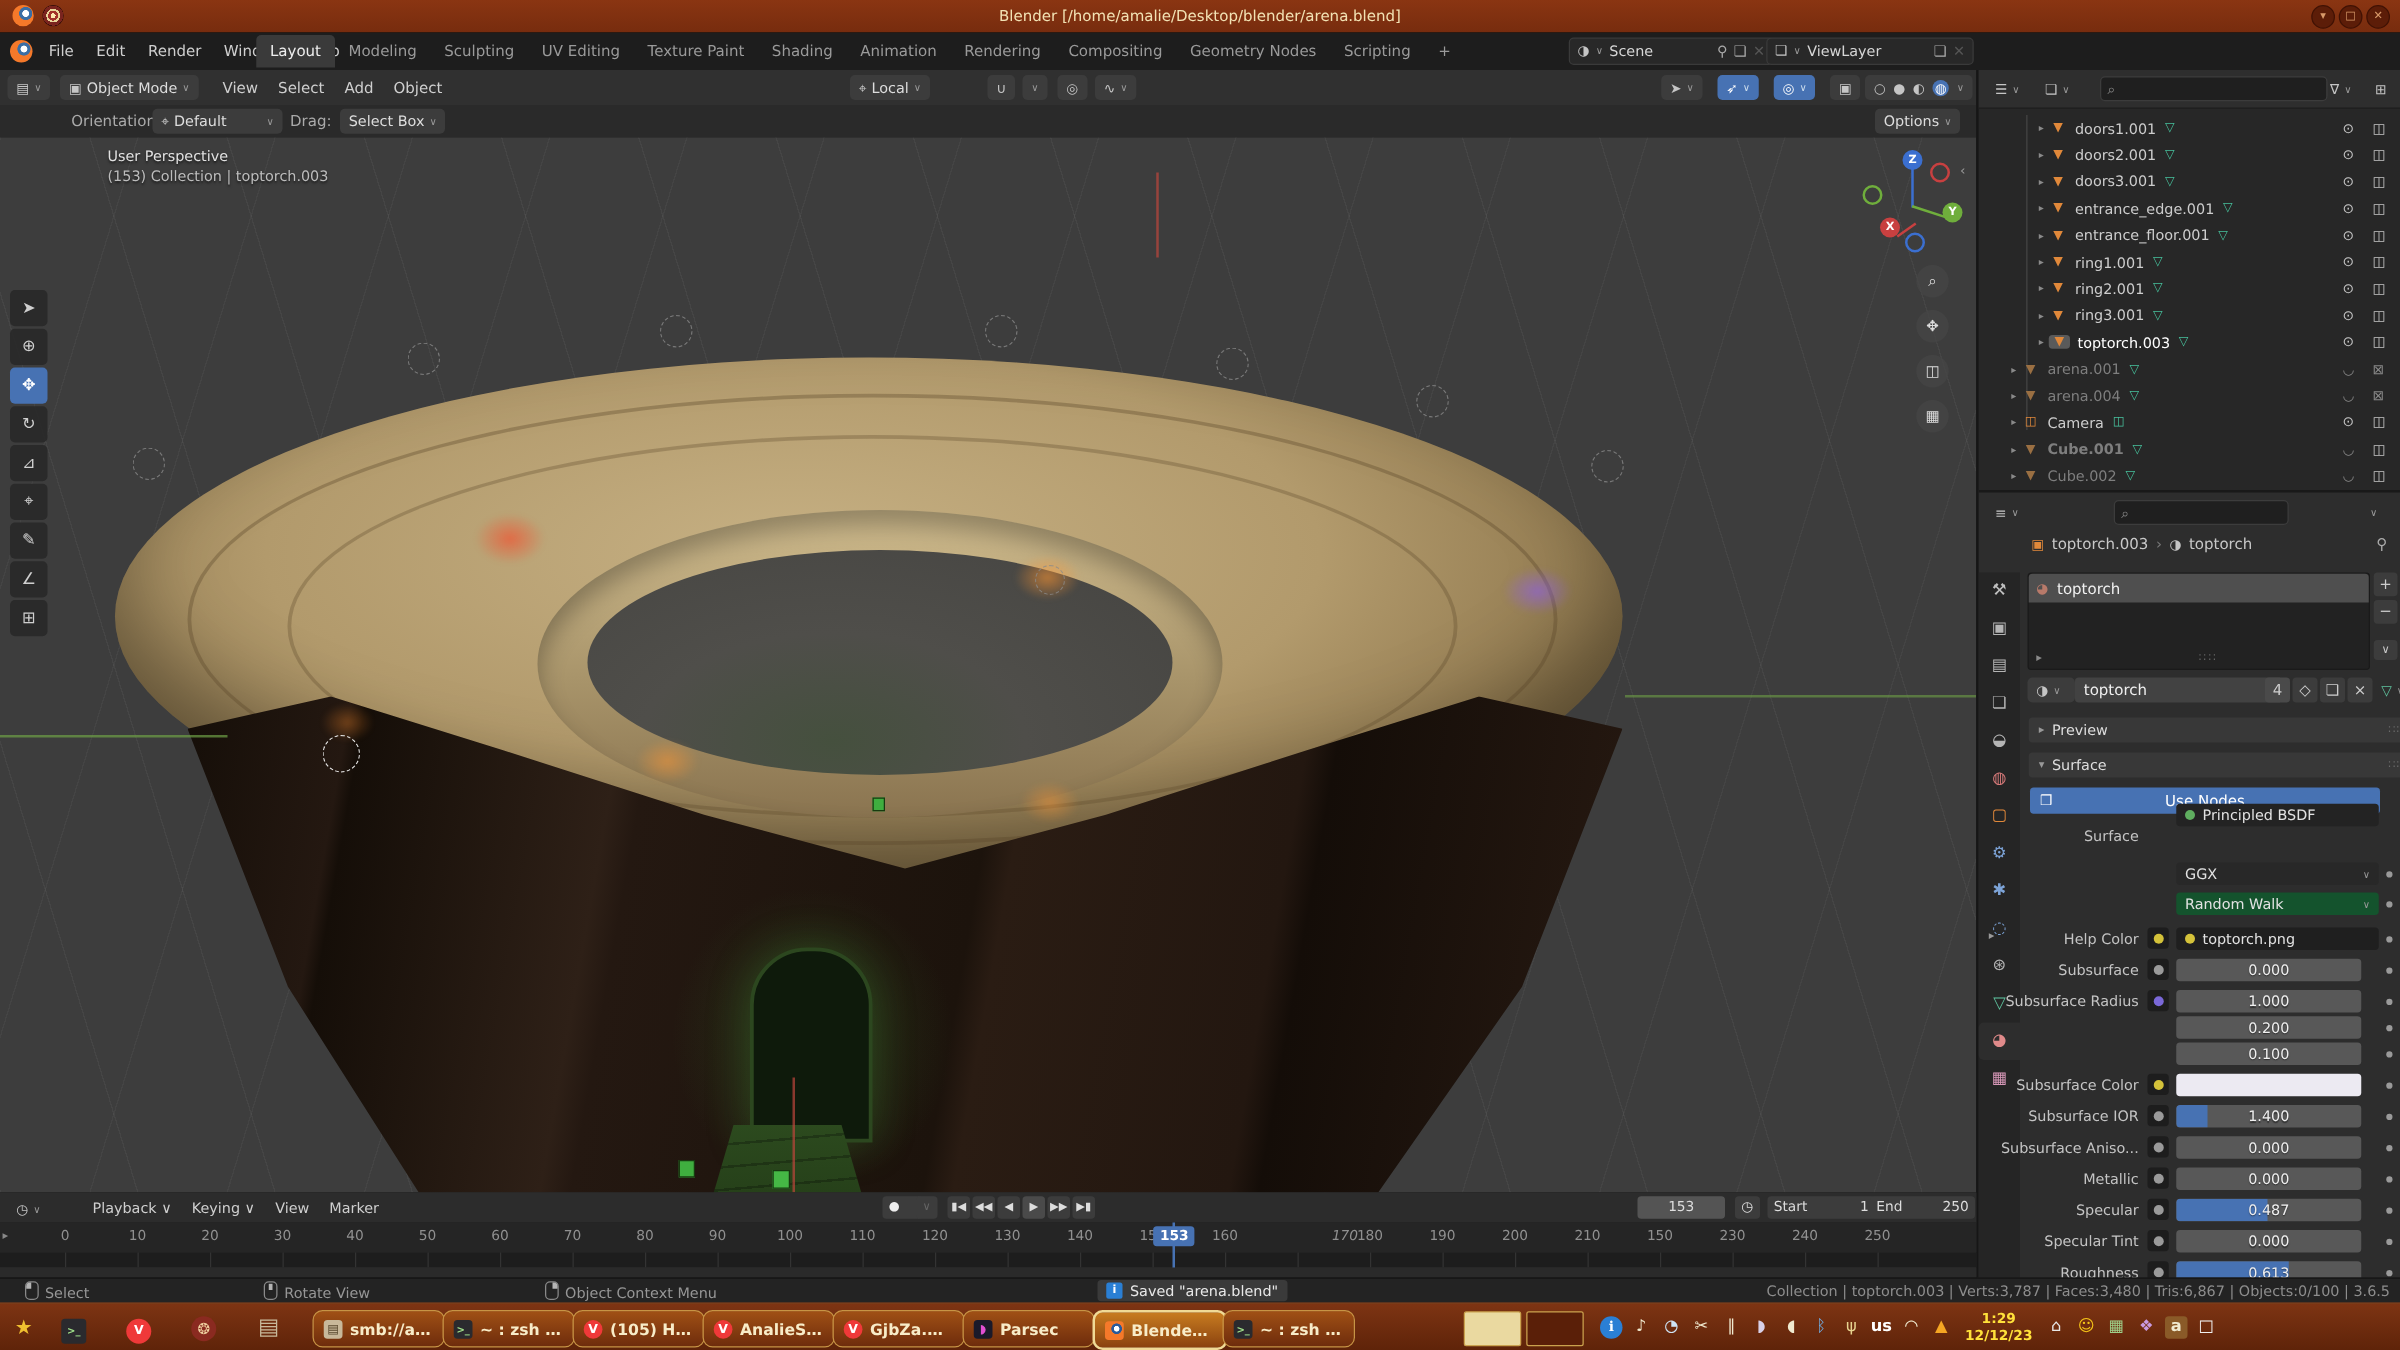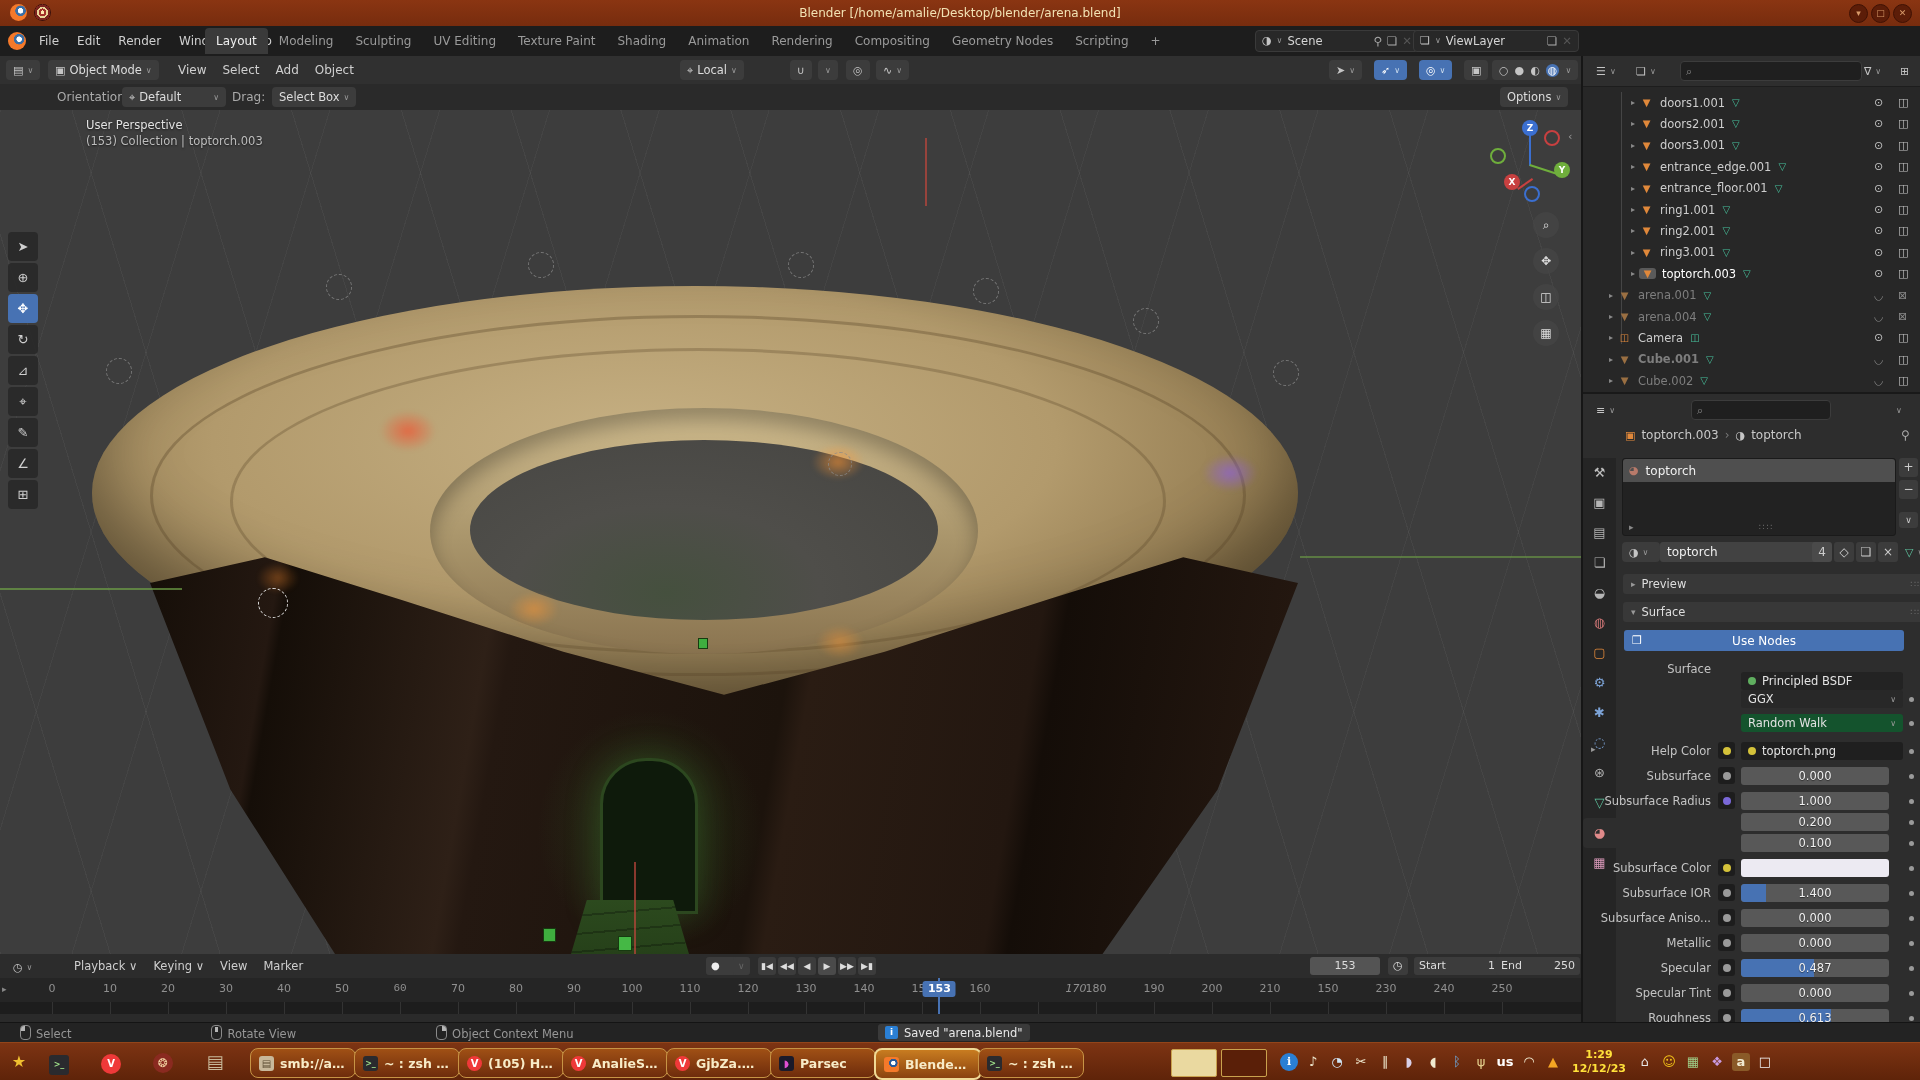--- a/index.html
+++ b/index.html
@@ -502,21 +502,21 @@
       <span style="color:#999;font-size:9px">▾</span>
       <span>Surface</span>
       <span class="grip">∷∷</span>
     </div>
     <div class="abs" style="left:41px;top:236px;width:280px;height:21px;background:#4772b3;border-radius:3px;color:#fff;
          display:flex;align-items:center;justify-content:center;gap:8px">
       <span style="position:absolute;left:8px;font-size:11px">❒</span>
       <span>Use Nodes</span>
     </div>
     <div class="plabel" style="left:0;top:268px;width:128px">Surface</div>
-    <div class="pwidget wdark" style="left:158px;top:278px;width:148px">
+    <div class="pwidget wdark" style="left:158px;top:249px;width:148px">
       <span style="width:8px;height:8px;border-radius:50%;background:#5fae5f;display:inline-block"></span>
       <span>Principled BSDF</span>
     </div>
     <div class="pwidget wdark" style="left:158px;top:296px;width:148px;background:#282828">
       <span>GGX</span>
       <span class="caret" style="margin-left:auto">∨</span>
     </div>
     <div class="kdot" style="left:326px;top:303px"></div>
     <div class="pwidget wdark" style="left:158px;top:320px;width:148px;background:#14532d">
       <span>Random Walk</span>
@@ -640,21 +640,21 @@
       <span style="float:right">250</span>
     </span>
   </div>
   <div id="ruler">
       <div class="tick-label" style="left: 52px;">0</div>
       <div class="tick-label" style="left: 110px;">10</div>
       <div class="tick-label" style="left: 168px;">20</div>
       <div class="tick-label" style="left: 226px;">30</div>
       <div class="tick-label" style="left: 284px;">40</div>
       <div class="tick-label" style="left: 342px;">50</div>
-      <div class="tick-label" style="left: 400px; font-family: Liberation Mono, monospace;">60</div>
+      <div class="tick-label" style="left: 400px;">60</div>
       <div class="tick-label" style="left: 458px;">70</div>
       <div class="tick-label" style="left: 516px;">80</div>
       <div class="tick-label" style="left: 574px;">90</div>
       <div class="tick-label" style="left: 632px;">100</div>
       <div class="tick-label" style="left: 690px;">110</div>
       <div class="tick-label" style="left: 748px;">120</div>
       <div class="tick-label" style="left: 806px;">130</div>
       <div class="tick-label" style="left: 864px;">140</div>
       <div class="tick-label" style="left: 922px;">150</div>
       <div class="tick-label" style="left: 980px;">160</div>
@@ -701,20 +701,21 @@
   <div class="abs" id="playhead-line" style="top: 24px; width: 2px; height: 36px; background: rgb(71, 114, 179); left: 938.4px;"></div>
   <div class="abs" id="playhead-chip" style="top: 27px; transform: translateX(-50%); background: rgb(71, 114, 179); color: rgb(255, 255, 255); font-size: 11px; font-weight: bold; border-radius: 3px; padding: 0px 5px; line-height: 16px; left: 939.4px;">153</div>
 </div>
 
 <div class="abs" id="statusbar">
   <span class="abs" id="status-hints" style="left:20px;top:0;line-height:20px"><div style="display: inline-block; margin-right: 140px;"><span class="mouse l"><i></i></span><span>Select</span></div><div style="display: inline-block; margin-right: 140px;"><span class="mouse m"><i></i></span><span>Rotate View</span></div><div style="display: inline-block; margin-right: 0px;"><span class="mouse r"><i></i></span><span>Object Context Menu</span></div></span>
   <span class="abs" style="left:878px;top:1px;background:#3a3a3a;border-radius:3px;height:17px;display:inline-flex;align-items:center;gap:6px;padding:0 7px;color:#e8e8e8">
     <span style="background:#2a7fd4;color:#fff;border-radius:2px;width:13px;height:13px;line-height:13px;text-align:center;font-size:9px;font-weight:bold">i</span>
     <span>Saved "arena.blend"</span>
   </span>
+  <span class="abs" style="right:8px;top:0;line-height:20px;color:#8d8d8d">Collection | toptorch.003 | Verts:3,787 | Faces:3,480 | Tris:6,867 | Objects:0/100 | 3.6.5</span>
 </div>
 
 <div class="abs" id="taskbar">
   <span class="abs launch" style="left:6px;color:#f0c030">★</span>
   <span class="abs launch" style="left:46px"><span class="ticon terminal" style="display:inline-block;width:20px;height:20px;line-height:20px">&gt;_</span></span>
   <span class="abs launch" style="left:98px"><span class="ticon vivaldi" style="display:inline-block;width:20px;height:20px;line-height:20px">V</span></span>
   <span class="abs launch" style="left:150px"><span style="display:inline-block;width:20px;height:20px;line-height:20px;border-radius:50%;background:#8a2a20;color:#f0d0a0;font-size:12px">❂</span></span>
   <span class="abs launch" style="left:202px;color:#c8b89a;font-size:18px">▤</span>
   <span id="tasks"><div class="task" style="left: 250px; width: 88px;">
         <span class="ticon files">▤</span>

